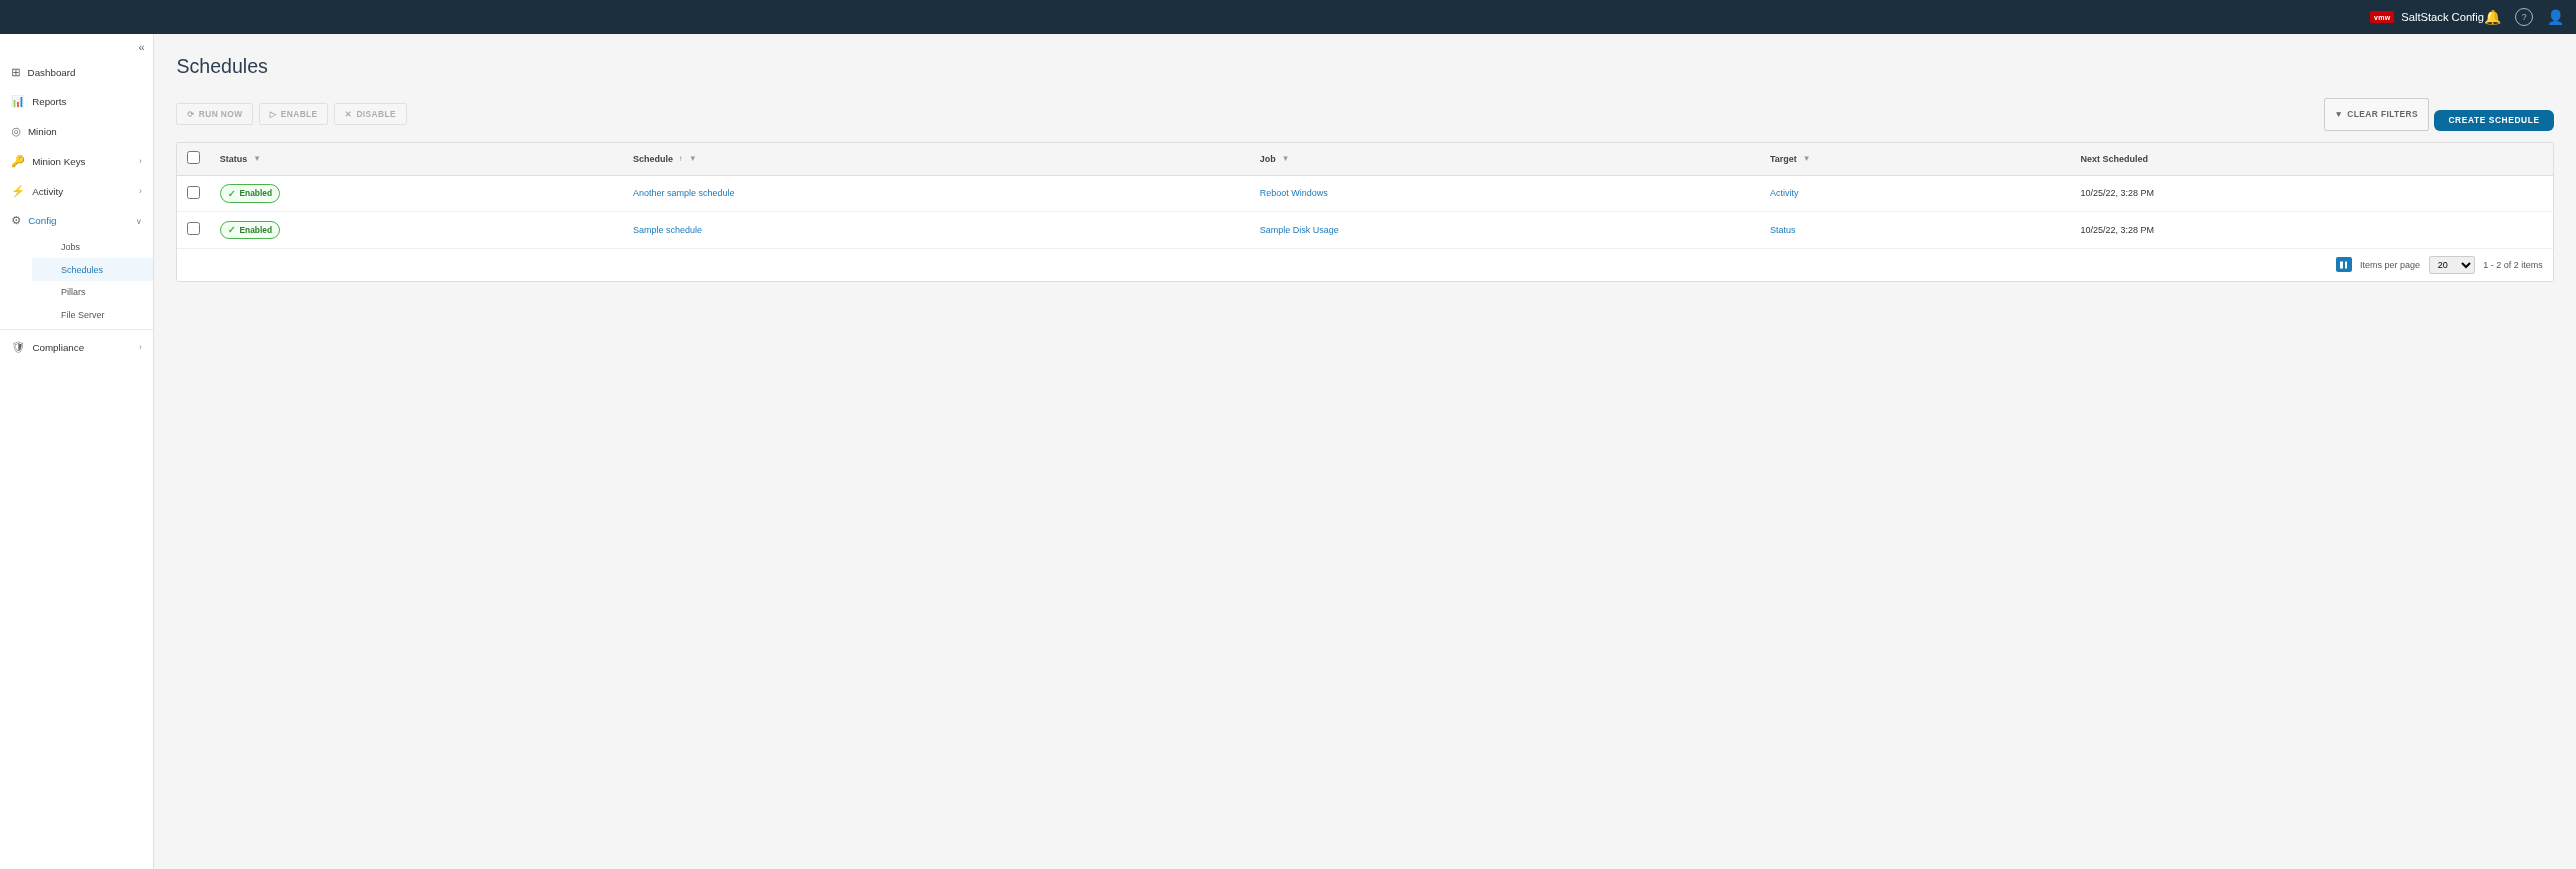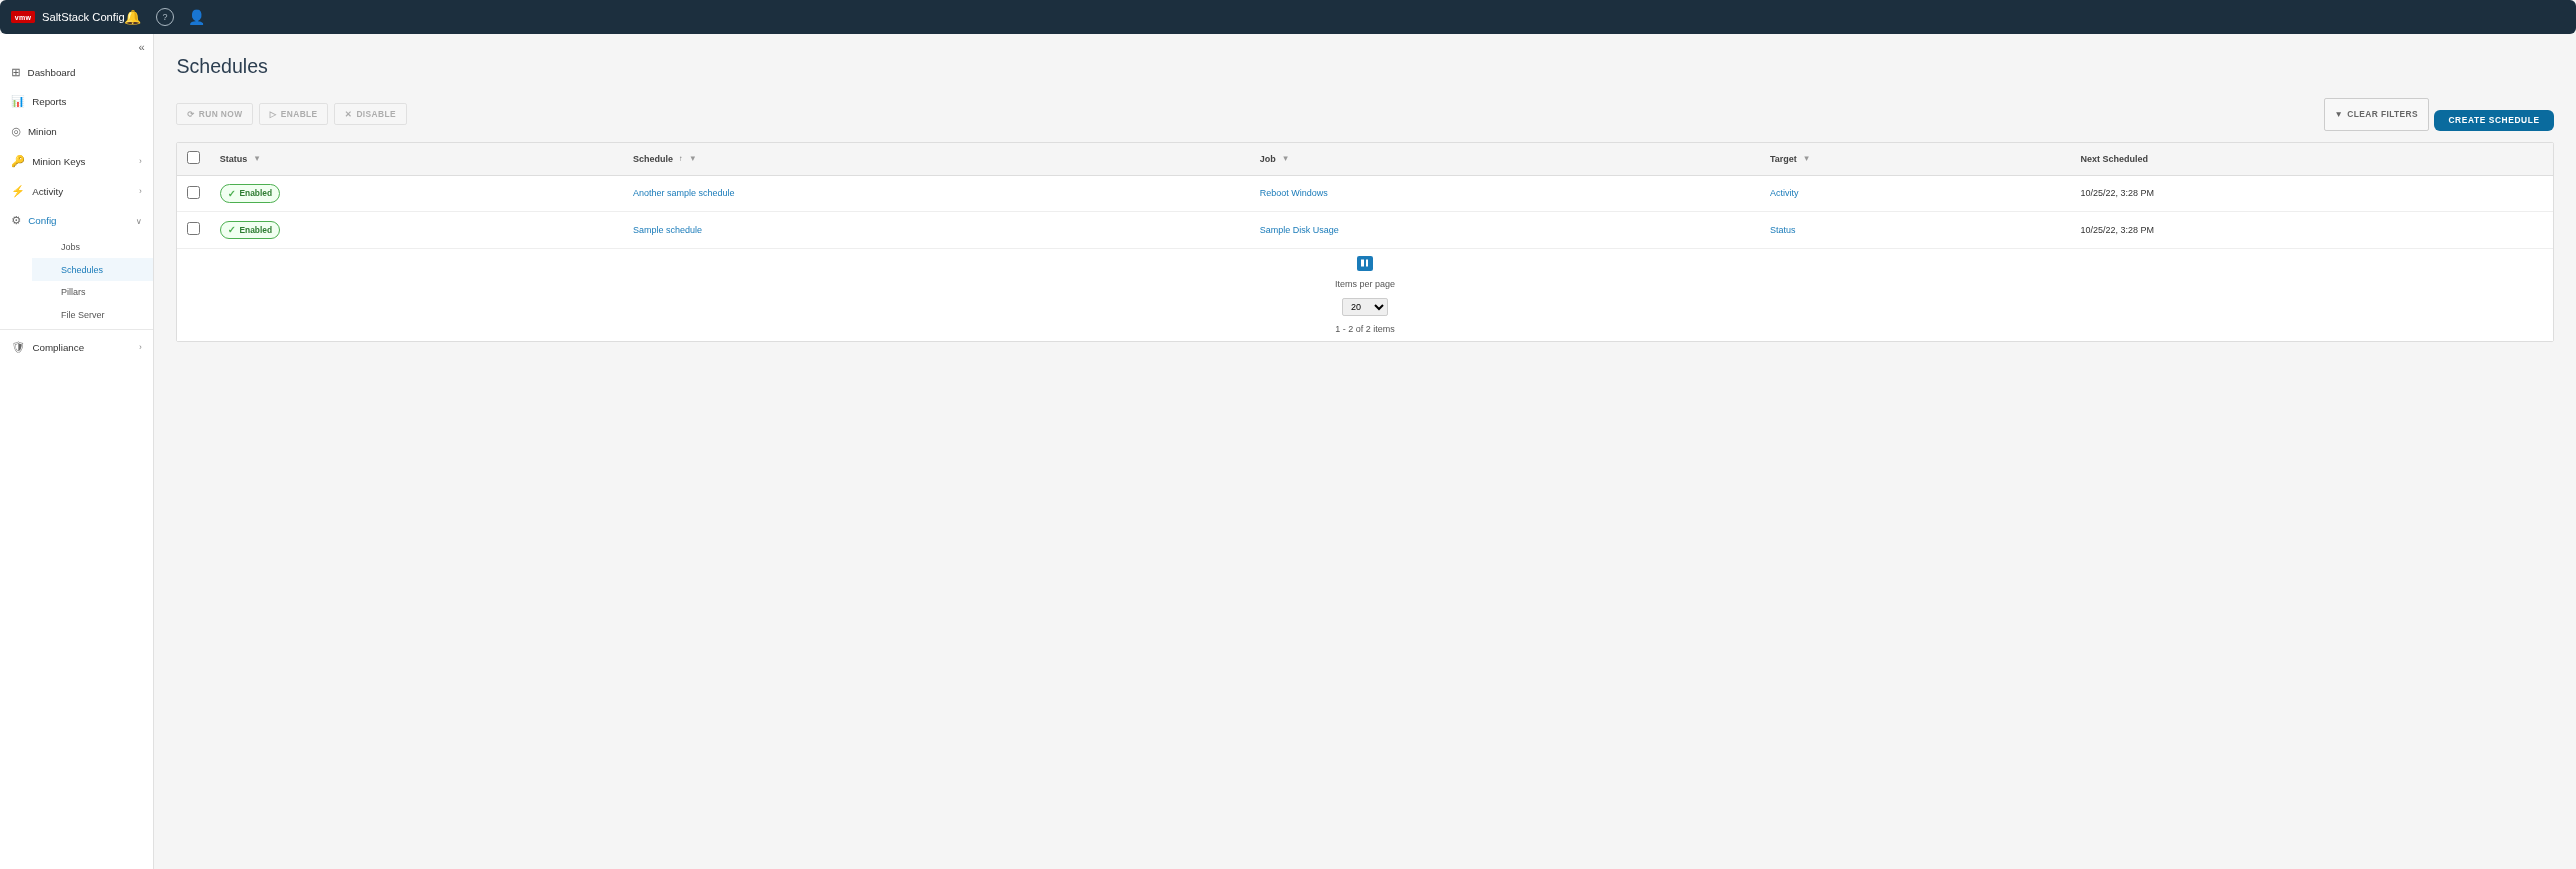--- a/index.html
+++ b/index.html
@@ -6,22 +6,21 @@
     body { font-family: -apple-system, BlinkMacSystemFont, 'Segoe UI', Arial, sans-serif; font-size: 9.8px; background: #f5f5f5; display: flex; flex-direction: column; height: 100vh; overflow: hidden; }
 
     
     .top-nav {
       background: #1c2f3e;
       height: 34px;
       display: flex;
       align-items: center;
       padding: 0 11.2px;
       flex-shrink: 0;
-      justify-content: flex-start;
-      border-radius: 6px;
+      justify-content: flex-end;
     }
     .top-nav-left { display: flex; align-items: center; gap: 7px; }
     .vmw-logo {
       background: #cc0000;
       color: white;
       font-size: 7px;
       font-weight: bold;
       padding: 2.1px 3.5px;
       border-radius: 1.4px;
       letter-spacing: 0.4px;
@@ -187,21 +186,20 @@
     .pagination-row {
       display: flex;
       align-items: center;
       justify-content: flex-end;
       padding: 7px 9.8px;
       border-top: 0.7px solid #eee;
       background: white;
       font-size: 9px;
       color: #555;
       gap: 8.4px;
-      flex-direction: column;
     }
     .pagination-select {
       border: 0.7px solid #ccc;
       padding: 2.1px 4.2px;
       border-radius: 2.1px;
       font-size: 9px;
       cursor: pointer;
     }
     .expand-icon {
       display: inline-block;

